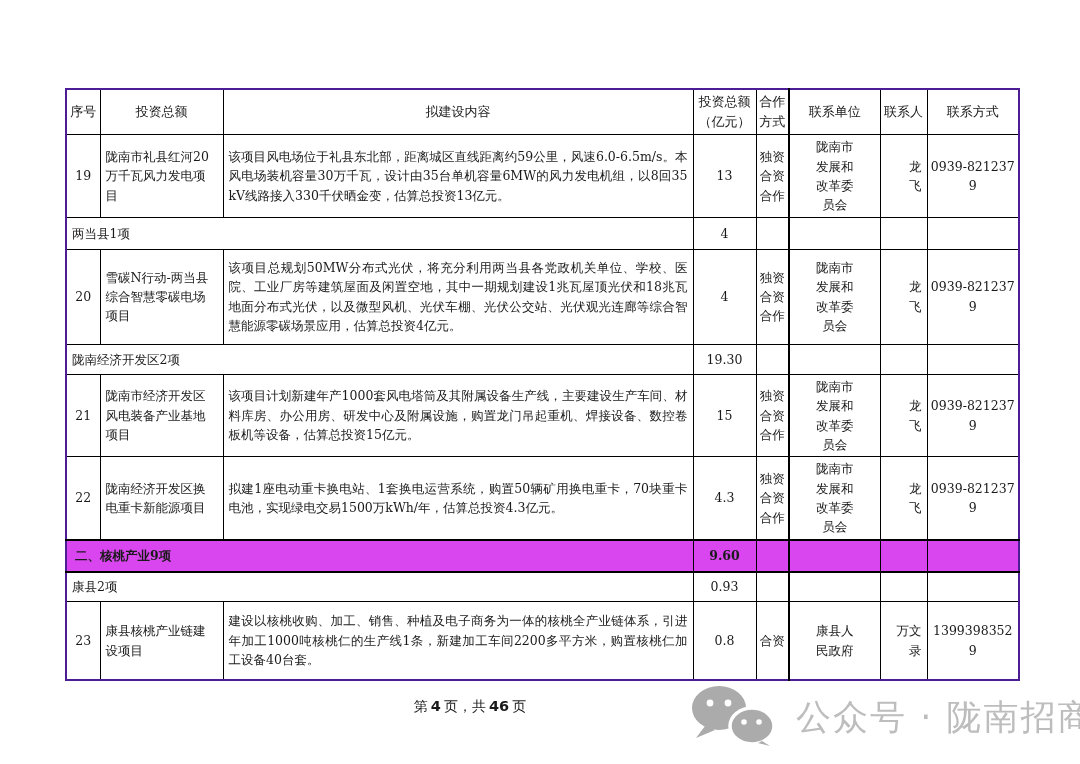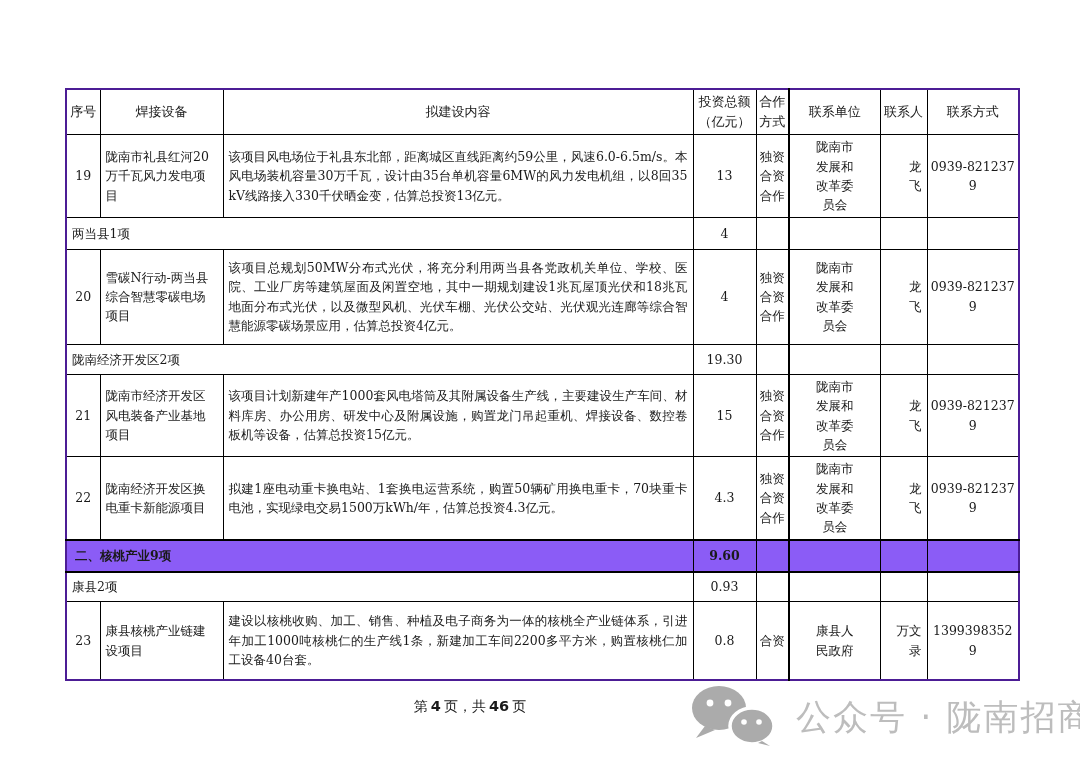--- a/index.html
+++ b/index.html
@@ -28,21 +28,21 @@
   .c-no{text-align:center;}
   .c-name{text-align:left;}
   .c-content{text-align:justify;}
   .c-inv{text-align:center;}
   .c-coop{text-align:center;padding:2px 2px;}
   .c-unit{text-align:center;padding:2px 21px;}
   .c-contact{text-align:right;margin-left:38px;}
   .c-phone{text-align:center;padding:2px 2px;}
   .c-label{text-align:left;}
   tr.section td{
-    background:#8b5cf6;
+    background:#d946ef;
     font-weight:bold;
     border-top-width:2px;border-bottom-width:2px;
   }
   tr.section .c-label{padding-left:8px;}
   .footer{
     position:absolute;left:0;top:698px;width:940px;
     text-align:center;font-size:14px;color:#1a1a1a;
   }
   .footer .num{
     font-family:"DejaVu Sans", sans-serif;font-weight:bold;font-size:14.5px;
@@ -70,21 +70,21 @@
         <col style="width:470px">
       <col style="width:63px">
         <col style="width:33px">
         <col style="width:91px">
       <col style="width:47px">
         <col style="width:92px">
     </colgroup>
     <thead>
       <tr style="height:44px">
         <th>序号</th>
-        <th>焊接设备</th>
+        <th>投资总额</th>
         <th>拟建设内容</th>
         <th>投资总额（亿元）</th>
         <th>合作方式</th>
         <th class="bl2">联系单位</th>
         <th>联系人</th>
         <th>联系方式</th>
       </tr>
     </thead>
     <tbody>
 

